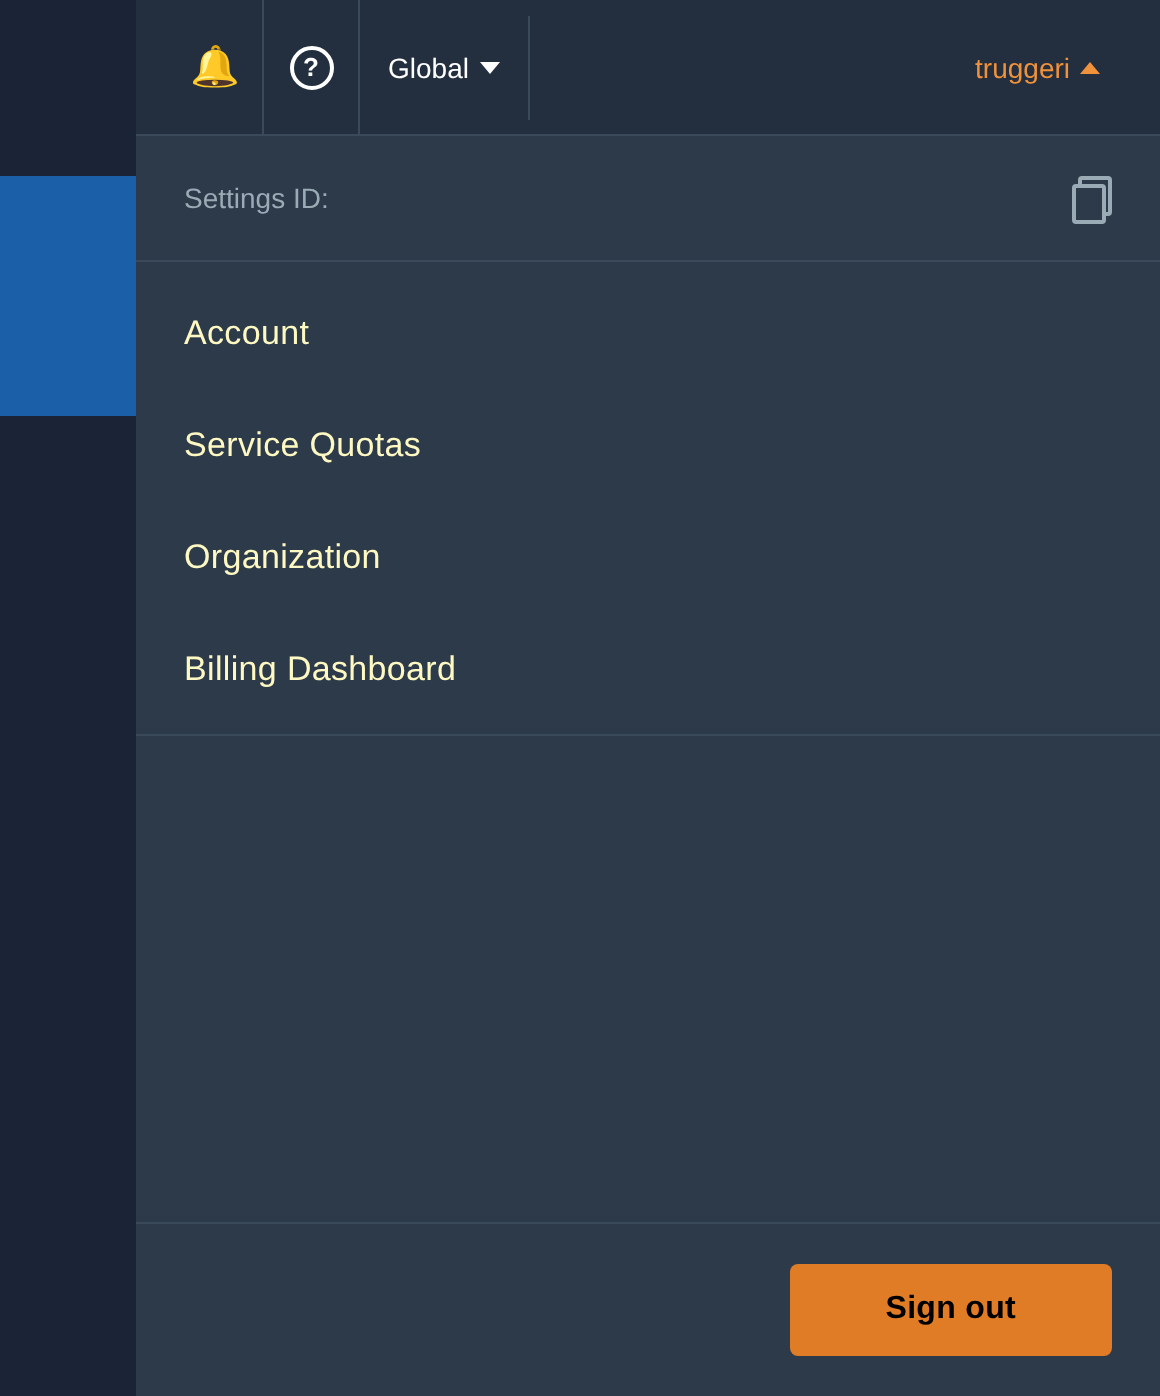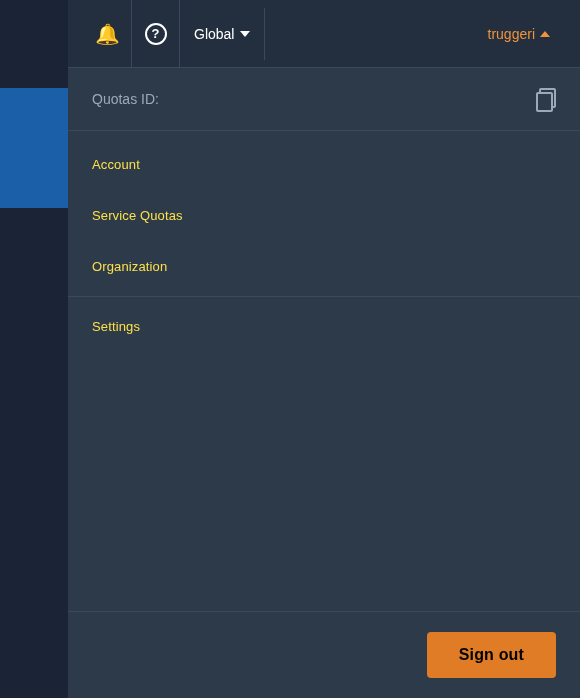--- a/index.html
+++ b/index.html
@@ -182,22 +182,22 @@
     
     .menu-items {
       flex: 1;
       display: flex;
       flex-direction: column;
       padding: 8px 0;
     }
 
     .menu-item {
       padding: 18px 24px;
-      color: #fde047;
-      font-size: 13px;
+      color: #fef9c3;
+      font-size: 17px;
       cursor: pointer;
       transition: background 0.1s;
       font-weight: 400;
       letter-spacing: 0.01em;
     }
 
     
     .menu-divider {
       height: 1px;
       background: #3a4a5a;
@@ -211,21 +211,21 @@
       display: flex;
       justify-content: flex-end;
       align-items: center;
     }
 
     .signout-btn {
       background: #e07b26;
       color: #000000;
       font-weight: 700;
       font-size: 16px;
-      padding: 14px 32px;
+      padding: 14px 48px;
       border: none;
       border-radius: 4px;
       cursor: pointer;
       letter-spacing: 0.01em;
     }
 
     
     .bell-icon {
       font-size: 20px;
       color: #ffffff;
@@ -270,41 +270,41 @@
 
   <div class="nav-user">
     <span>truggeri</span>
     <span class="triangle-up"></span>
   </div>
 </nav>
 
 <div class="dropdown-panel">
 
   <div class="account-id-row">
-    <span>Quotas ID:</span>
+    <span>Settings ID:</span>
     <div class="copy-icon">
       <div class="copy-icon-shape"></div>
     </div>
   </div>
 
   <div class="menu-items">
     <div class="menu-item">
       <span>Account</span>
     </div>
     <div class="menu-item">
       <span>Service Quotas</span>
     </div>
     <div class="menu-item">
       <span>Organization</span>
     </div>
+    <div class="menu-item">
+      <span>Billing Dashboard</span>
+    </div>
 
     <div class="menu-divider"></div>
 
-    <div class="menu-item">
-      <span>Settings</span>
-    </div>
   </div>
 
   <div class="signout-section">
     <button class="signout-btn">Sign out</button>
   </div>
 
 </div>
 
 </body></html>

